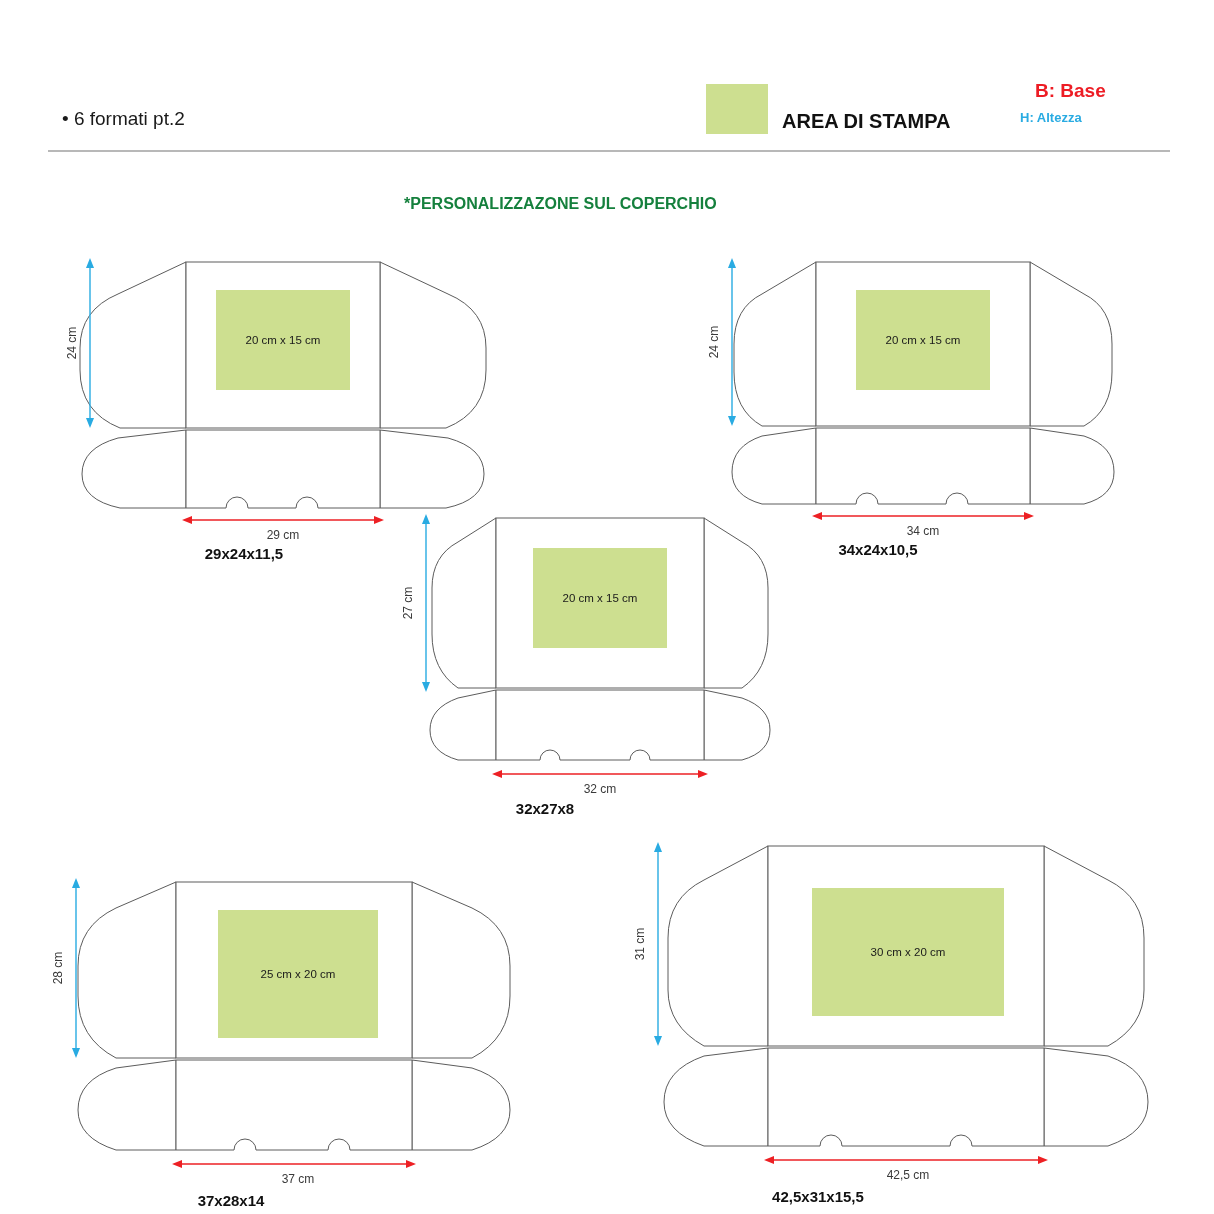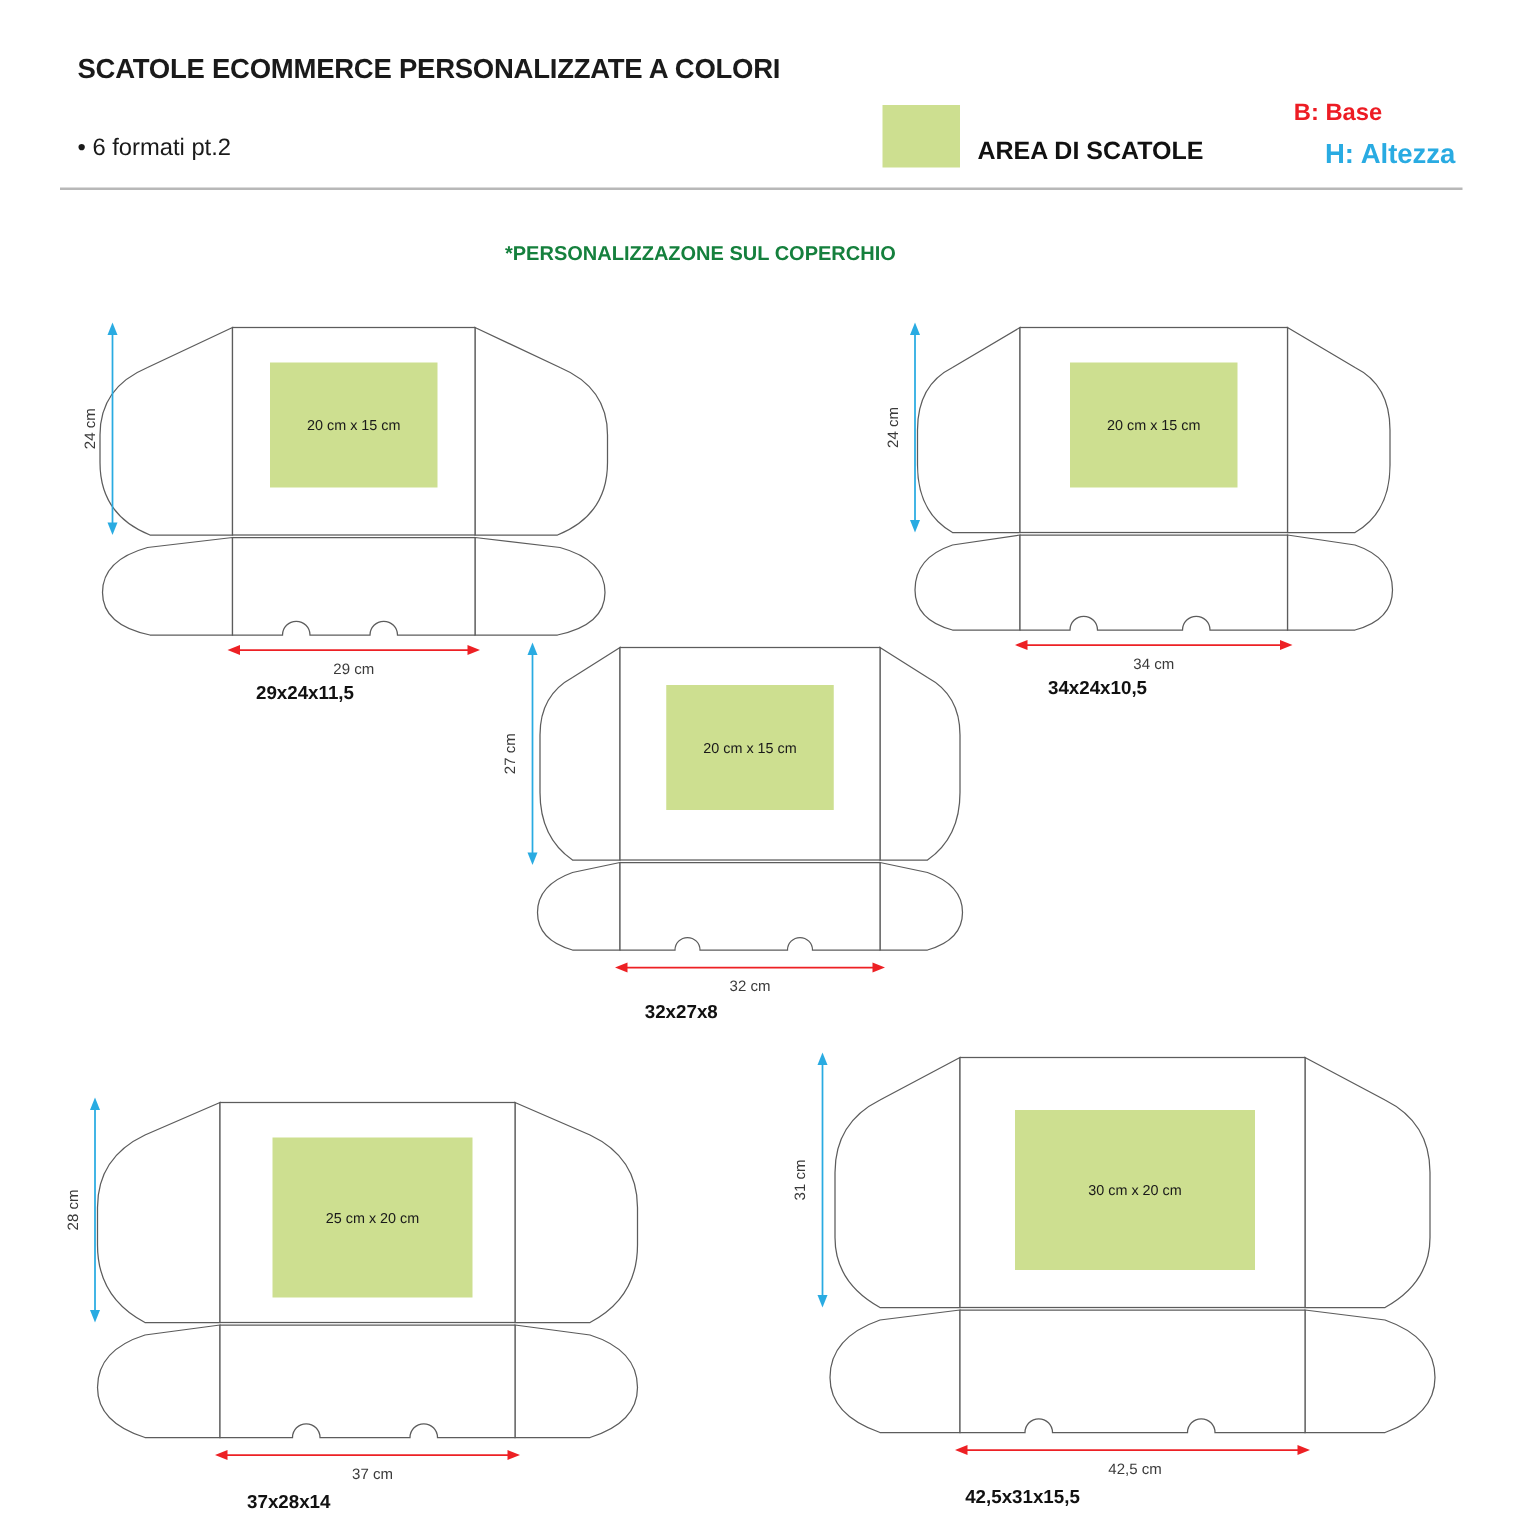--- a/index.html
+++ b/index.html
@@ -50,22 +50,22 @@
   .legend-base {
     position: absolute;
     left: 1035px; top: 80px;
     font-size: 19px;
     font-weight: bold;
     color: #ed1c24;
     white-space: nowrap;
   }
   .legend-height {
     position: absolute;
-    left: 1060px; top: 110px;
-    font-size: 22px;
+    left: 1020px; top: 110px;
+    font-size: 13px;
     font-weight: bold;
     color: #29abe2;
     white-space: nowrap;
   }
   .divider {
     position: absolute;
     left: 48px; top: 150px;
     width: 1122px; height: 2px;
     background: #b8b8b8;
   }
@@ -107,25 +107,24 @@
   .dimline-h { stroke: #ed2024; stroke-width: 1.4; fill: none; }
   .dimline-v { stroke: #29abe2; stroke-width: 1.4; fill: none; }
   .arrowfill-r { fill: #ed2024; }
   .arrowfill-b { fill: #29abe2; }
 </style>
 </head>
 <body>
 
 <div id="page">
 
-  <div class="title">SCATOLE ECOMMERCE PERSONALIZZATE A COLORI</div>
   <div class="subtitle">• 6 formati pt.2</div>
 
   <div class="legend-swatch"></div>
-  <div class="legend-label">AREA DI SCATOLE</div>
+  <div class="legend-label">AREA DI STAMPA</div>
   <div class="legend-base">B: Base</div>
   <div class="legend-height">H: Altezza</div>
 
   <div class="divider"></div>
 
   <div class="section-note">*PERSONALIZZAZONE SUL COPERCHIO</div>
 
   <div class="figure" style="left:58px; top:252px;">
     <svg width="400" height="310" viewBox="0 0 400 310">
 

